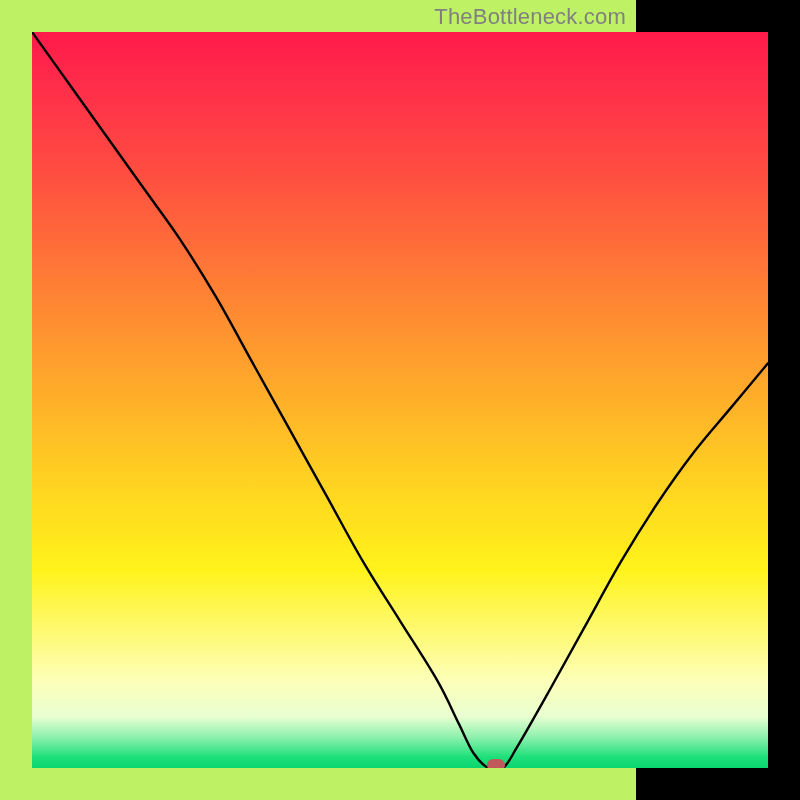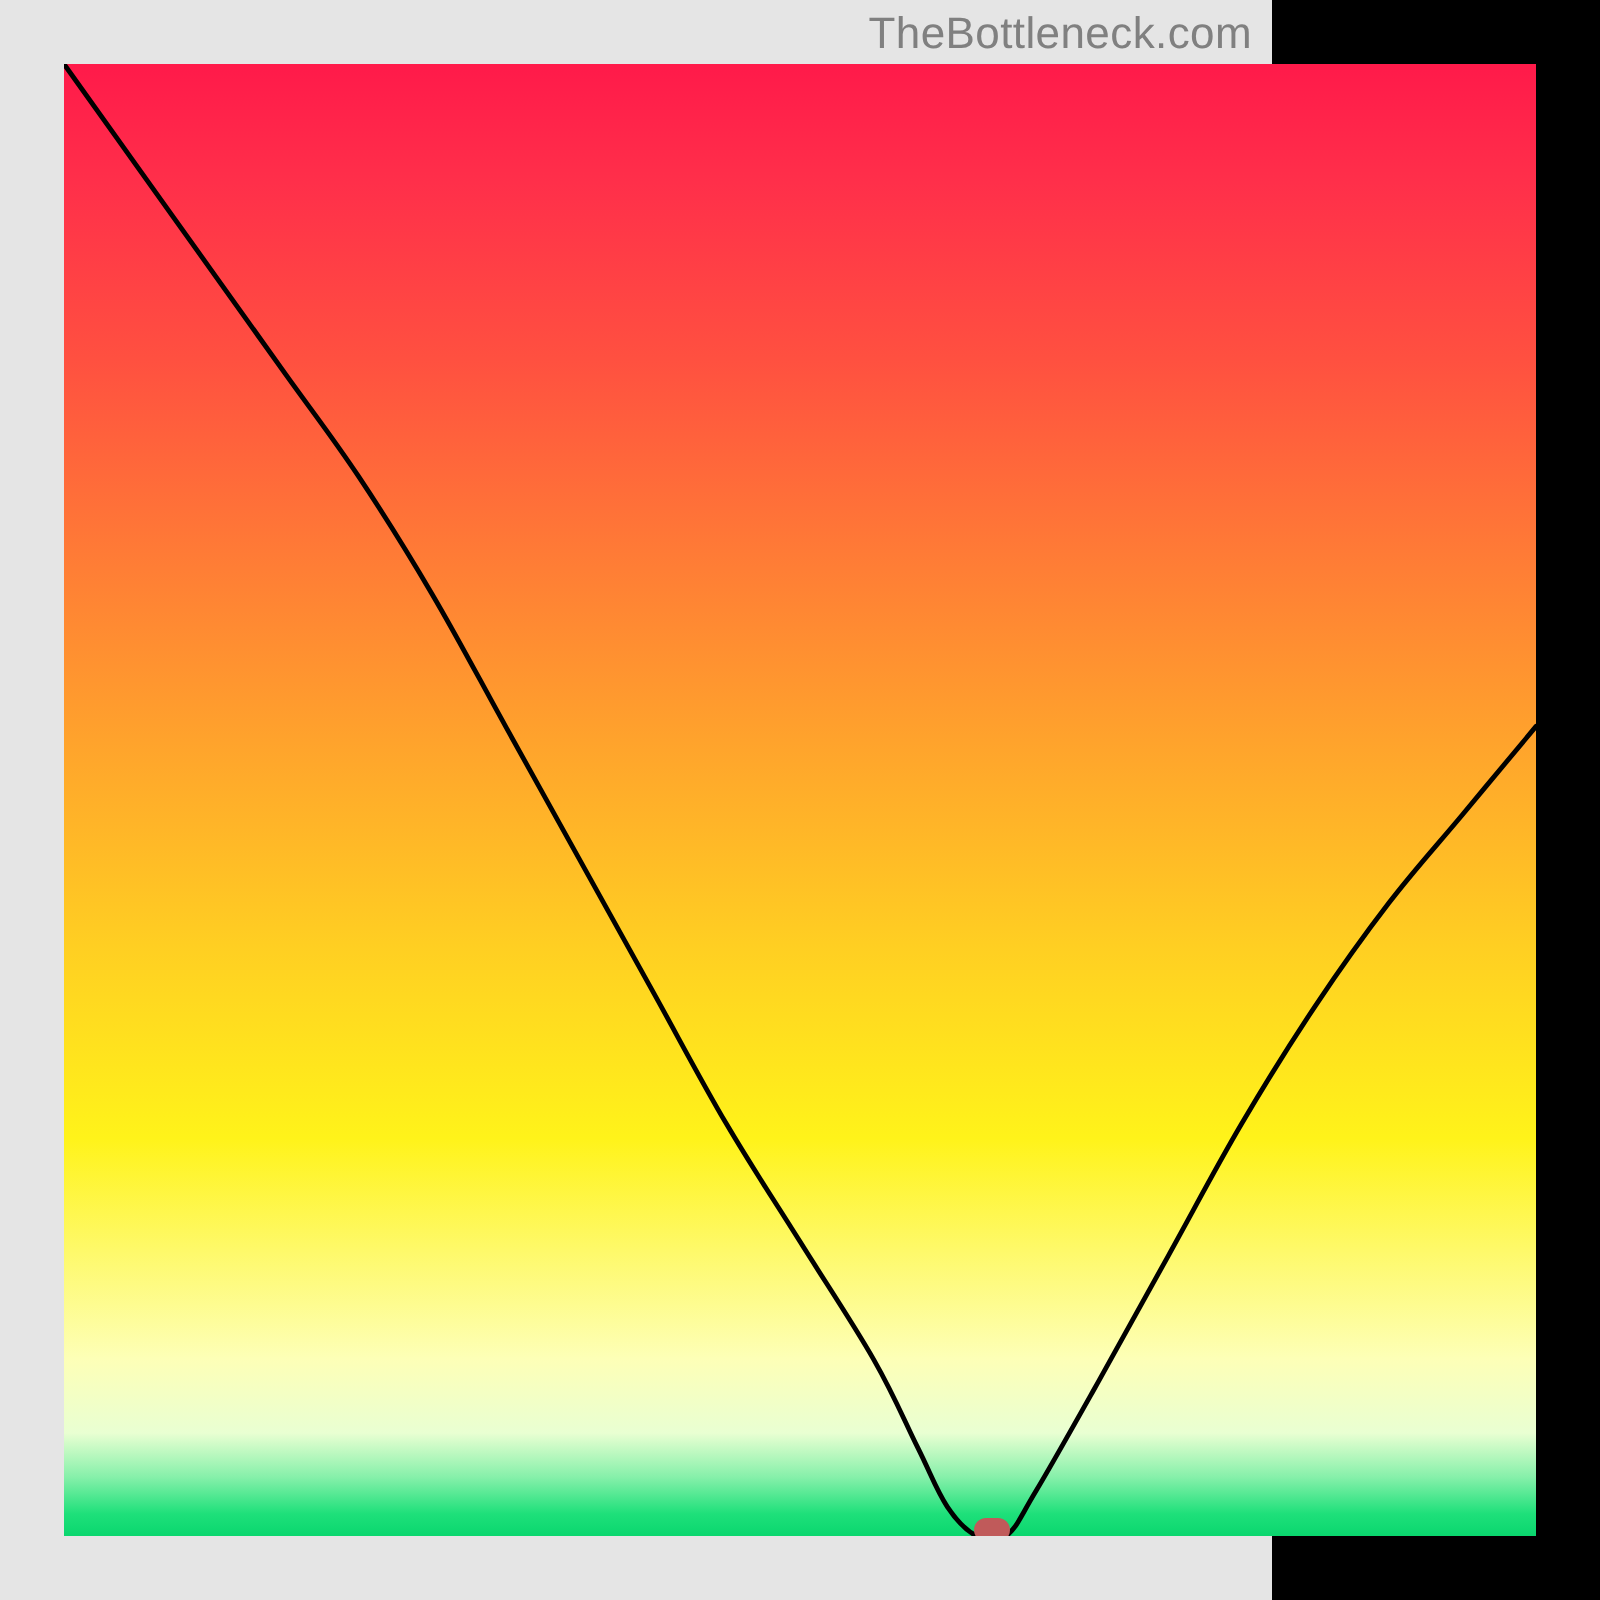--- a/index.html
+++ b/index.html
@@ -10,21 +10,21 @@
     background: #000;
     overflow: hidden;
     font-family: Arial, Helvetica, sans-serif;
   }
   .frame {
     position: absolute;
     left: 0;
     top: 0;
     width: 636px;
     height: 800px;
-    background: #e5e5e5;
+    background: #bef264;
   }
   .watermark {
     position: absolute;
     top: 4px;
     right: 10px;
     color: #808080;
     font-size: 22px;
     font-weight: 500;
     letter-spacing: 0.2px;
     user-select: none;

